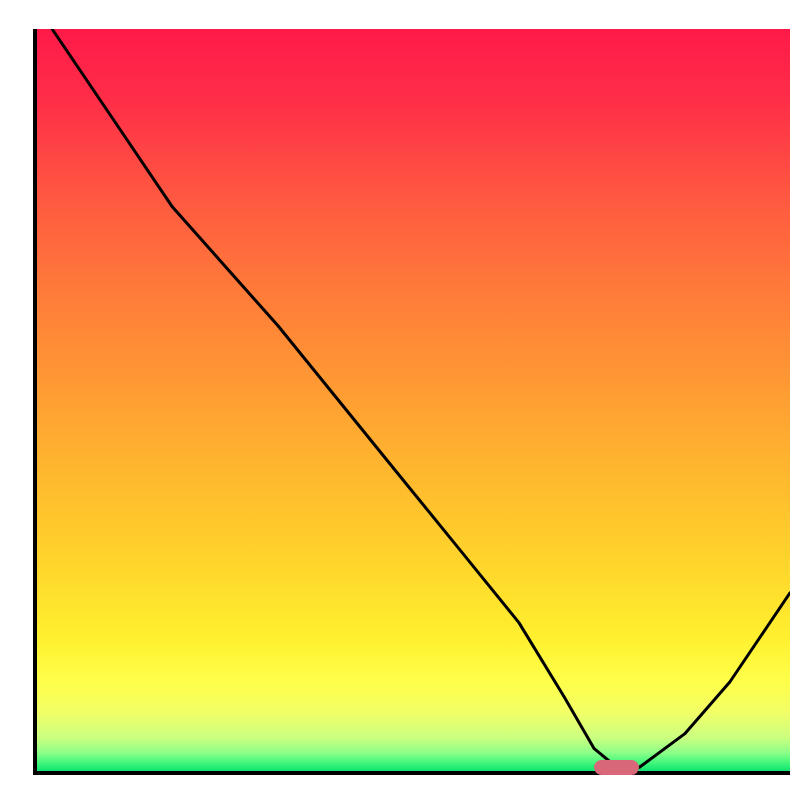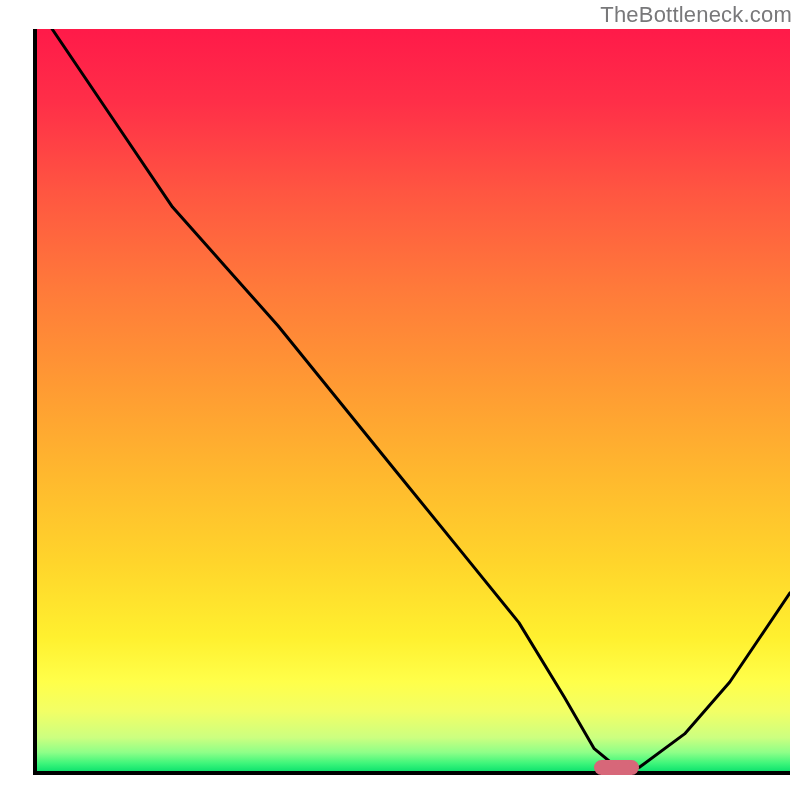--- a/index.html
+++ b/index.html
@@ -58,21 +58,20 @@
     height: 15px;
     background: #d76779;
     border-radius: 8px;
     z-index: 3;
   }
 </style>
 </head>
 <body>
 <div class="container">
 
-  <div class="watermark">TheBottleneck.com</div>
 
   <div class="gradient-area">
     <svg width="753" height="742" viewBox="0 0 753 742" preserveAspectRatio="none">
       <defs>
         <linearGradient id="bg" x1="0" y1="0" x2="0" y2="1">
           <stop offset="0%" stop-color="#ff1a49"></stop>
           <stop offset="10%" stop-color="#ff2f48"></stop>
           <stop offset="22%" stop-color="#ff5641"></stop>
           <stop offset="35%" stop-color="#ff7a3a"></stop>
           <stop offset="48%" stop-color="#ff9a33"></stop>

